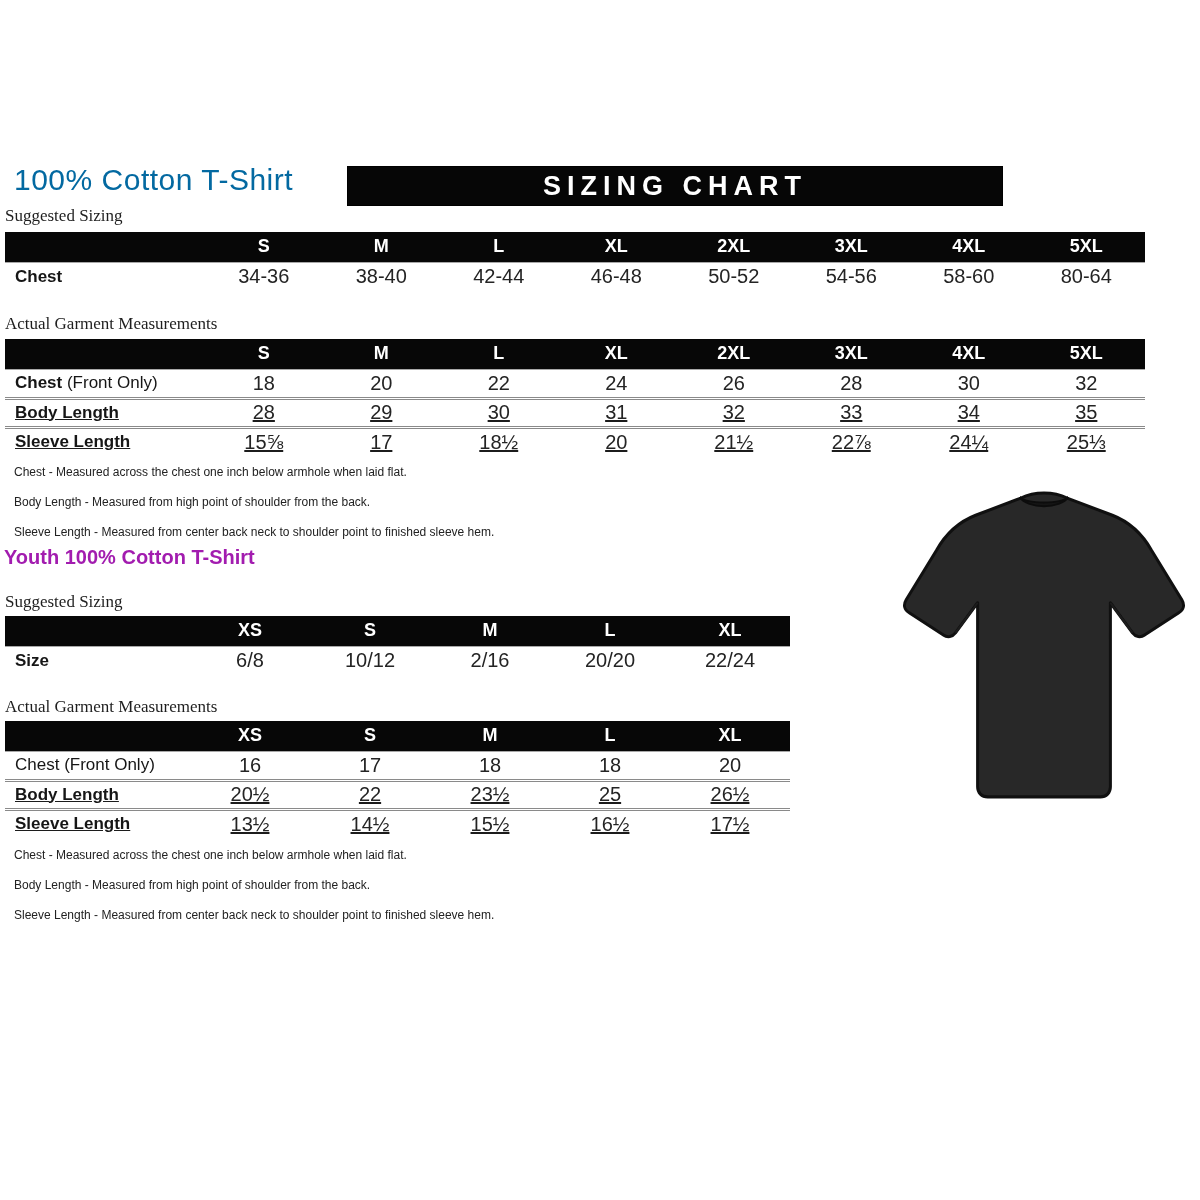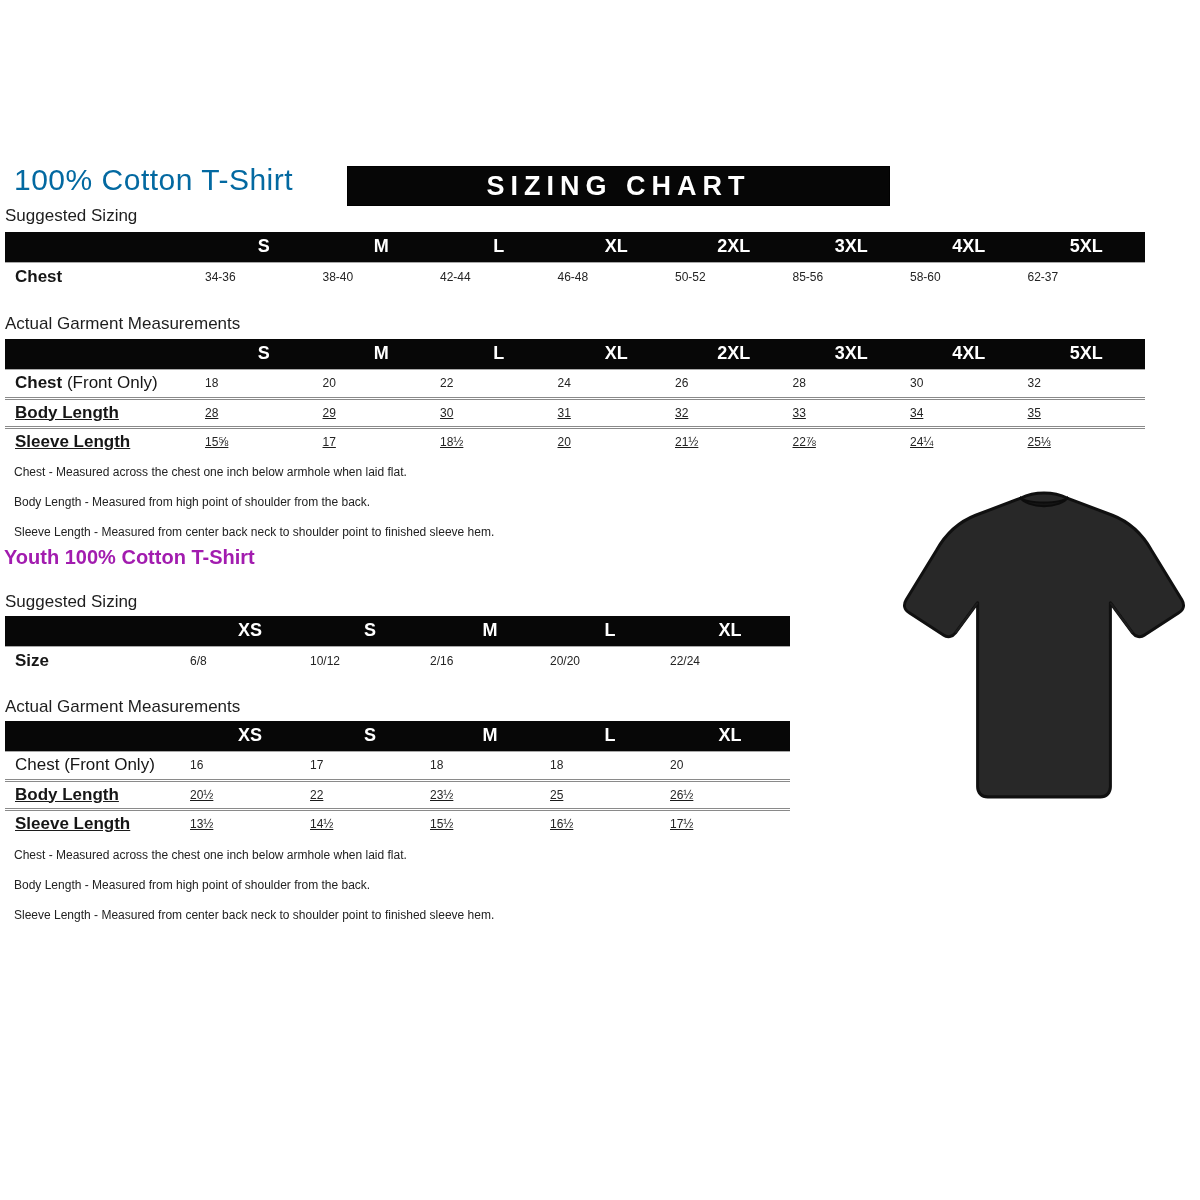--- a/index.html
+++ b/index.html
@@ -10,50 +10,51 @@
     position:relative;
     overflow:hidden;
   }
   .abs { position:absolute; }
 
   .page-title {
     left:14px; top:163px;
     font-size:30px; font-weight:400; letter-spacing:0.5px; color:#0369a1;
   }
   .banner {
-    left:347px; top:166px; width:543px; height:40px;
+    left:347px; top:166px; width:656px; height:40px;
     background:#060606; color:#ffffff;
     display:flex; align-items:center; justify-content:center;
     font-size:27px; font-weight:700; letter-spacing:6px;
     border:1px solid #000;
     text-align:center;
   }
   .section-label {
     font-size:17px; color:#1e1e1e;
     display:inline-block; padding-bottom:7px;
     border-bottom:2px solid #0c4a6e;
+    font-family:Liberation Serif, serif;
   }
   .wide-underline { min-width:340px; }
 
   table { border-collapse:collapse; table-layout:fixed; }
   .adult-table { width:1140px; }
   .adult-table th.corner, .adult-table th.rowlabel { width:200px; }
   .youth-table { width:785px; }
   .youth-table th.corner, .youth-table th.rowlabel { width:185px; }
 
   thead th {
     background:#070707; color:#ffffff;
     font-size:18px; font-weight:700;
     height:30px; text-align:center;
     border:0;
   }
   tbody tr { border-top:1px solid #a8a8a8;margin-top:12px; }
   tbody tr + tr { border-top:3px double #8a8a8a;text-decoration:underline; }
   tbody td {
-    font-size:12px; height:29px; color:#242424;
+    text-align:center; font-size:20px; height:29px; color:#242424;
   }
   tbody th.rowlabel {
     text-align:left; padding-left:10px;
     font-size:17px; font-weight:400; color:#161616;
   }
   tbody th.rowlabel b { font-weight:700; }
 
   .notes { font-size:12px; color:#222; }
   .notes .note-line { height:30px; line-height:26px; }
 
@@ -88,23 +89,23 @@
       </tr>
     </thead>
     <tbody>
       <tr>
         <th class="rowlabel"><b>Chest</b></th>
         <td>34-36</td>
         <td>38-40</td>
         <td>42-44</td>
         <td>46-48</td>
         <td>50-52</td>
-        <td>85-56</td>
+        <td>54-56</td>
         <td>58-60</td>
-        <td>62-37</td>
+        <td>80-64</td>
       </tr>
     </tbody>
   </table>
 
 <div class="abs" style="left:5px; top:314px;">
   <span class="section-label">Actual Garment Measurements</span>
 </div>
 <table class="abs adult-table" style="left:5px; top:339px;">
     <thead>
       <tr>

